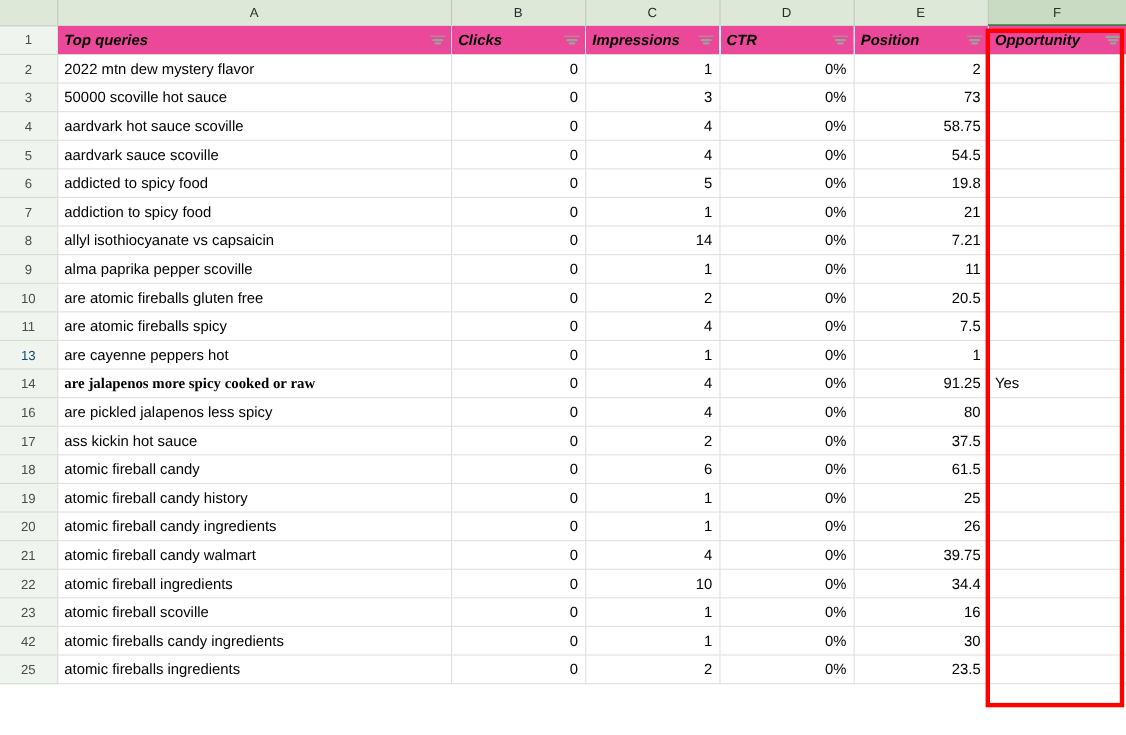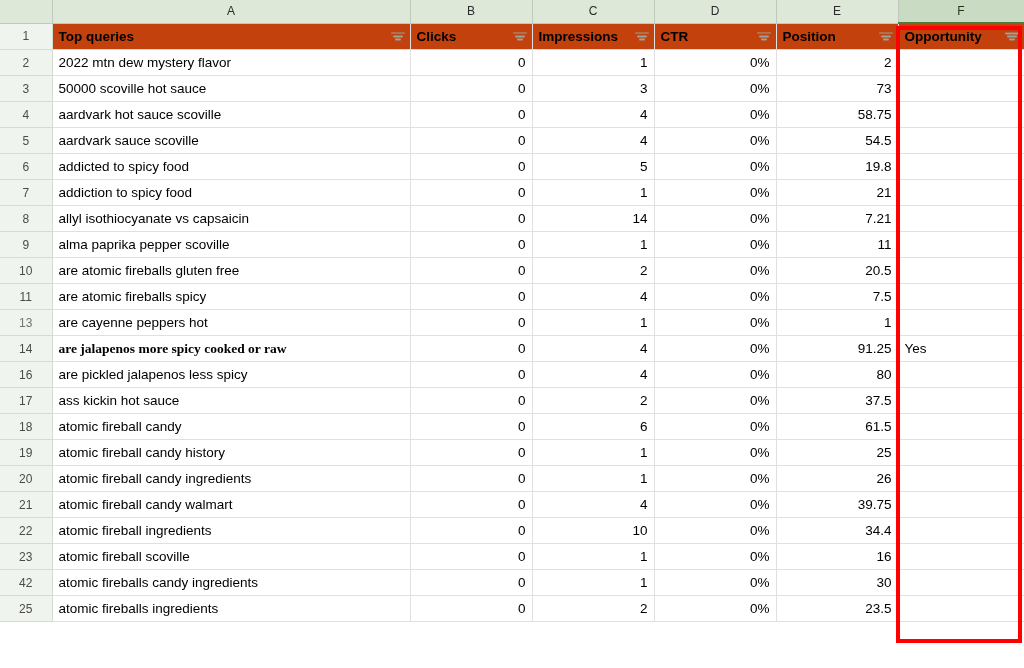--- a/index.html
+++ b/index.html
@@ -68,43 +68,44 @@
     background: #f0f4ee;
     border: 1px solid #d4dccf;
     border-left: none;
     text-align: center;
     font-size: 12px;
     color: #4b4b4b;
     padding: 0;
     height: 25px;
     user-select: none;
   }
-  td.rownum.hl { color: #737373; }
+  td.rownum.hl { color: #0c4a6e; }
 
   
   td.cell {
     border: 1px solid #e0e0e0;
     height: 25px;
     padding: 0 6px;
     font-size: 13.5px;
     color: #000;
     white-space: nowrap;
     overflow: hidden;
     text-overflow: clip;
     background: #ffffff;
     vertical-align: middle;
   }
   td.cell.num { text-align: right; }
   td.cell.hdr {
     font-weight: bold;
     font-size: 13.5px;
-    background: #c2410c;
+    background: #ec4899;
     border-bottom: 1px solid #d9d9d9;
     position: relative;
     padding-right: 22px;
+    font-style: italic;
   }
   td.cell.bold { font-weight: bold; font-family: Liberation Serif, serif; }
 
   
   .filter-ico {
     position: absolute;
     right: 5px;
     top: 50%;
     transform: translateY(-50%);
     width: 14px;

